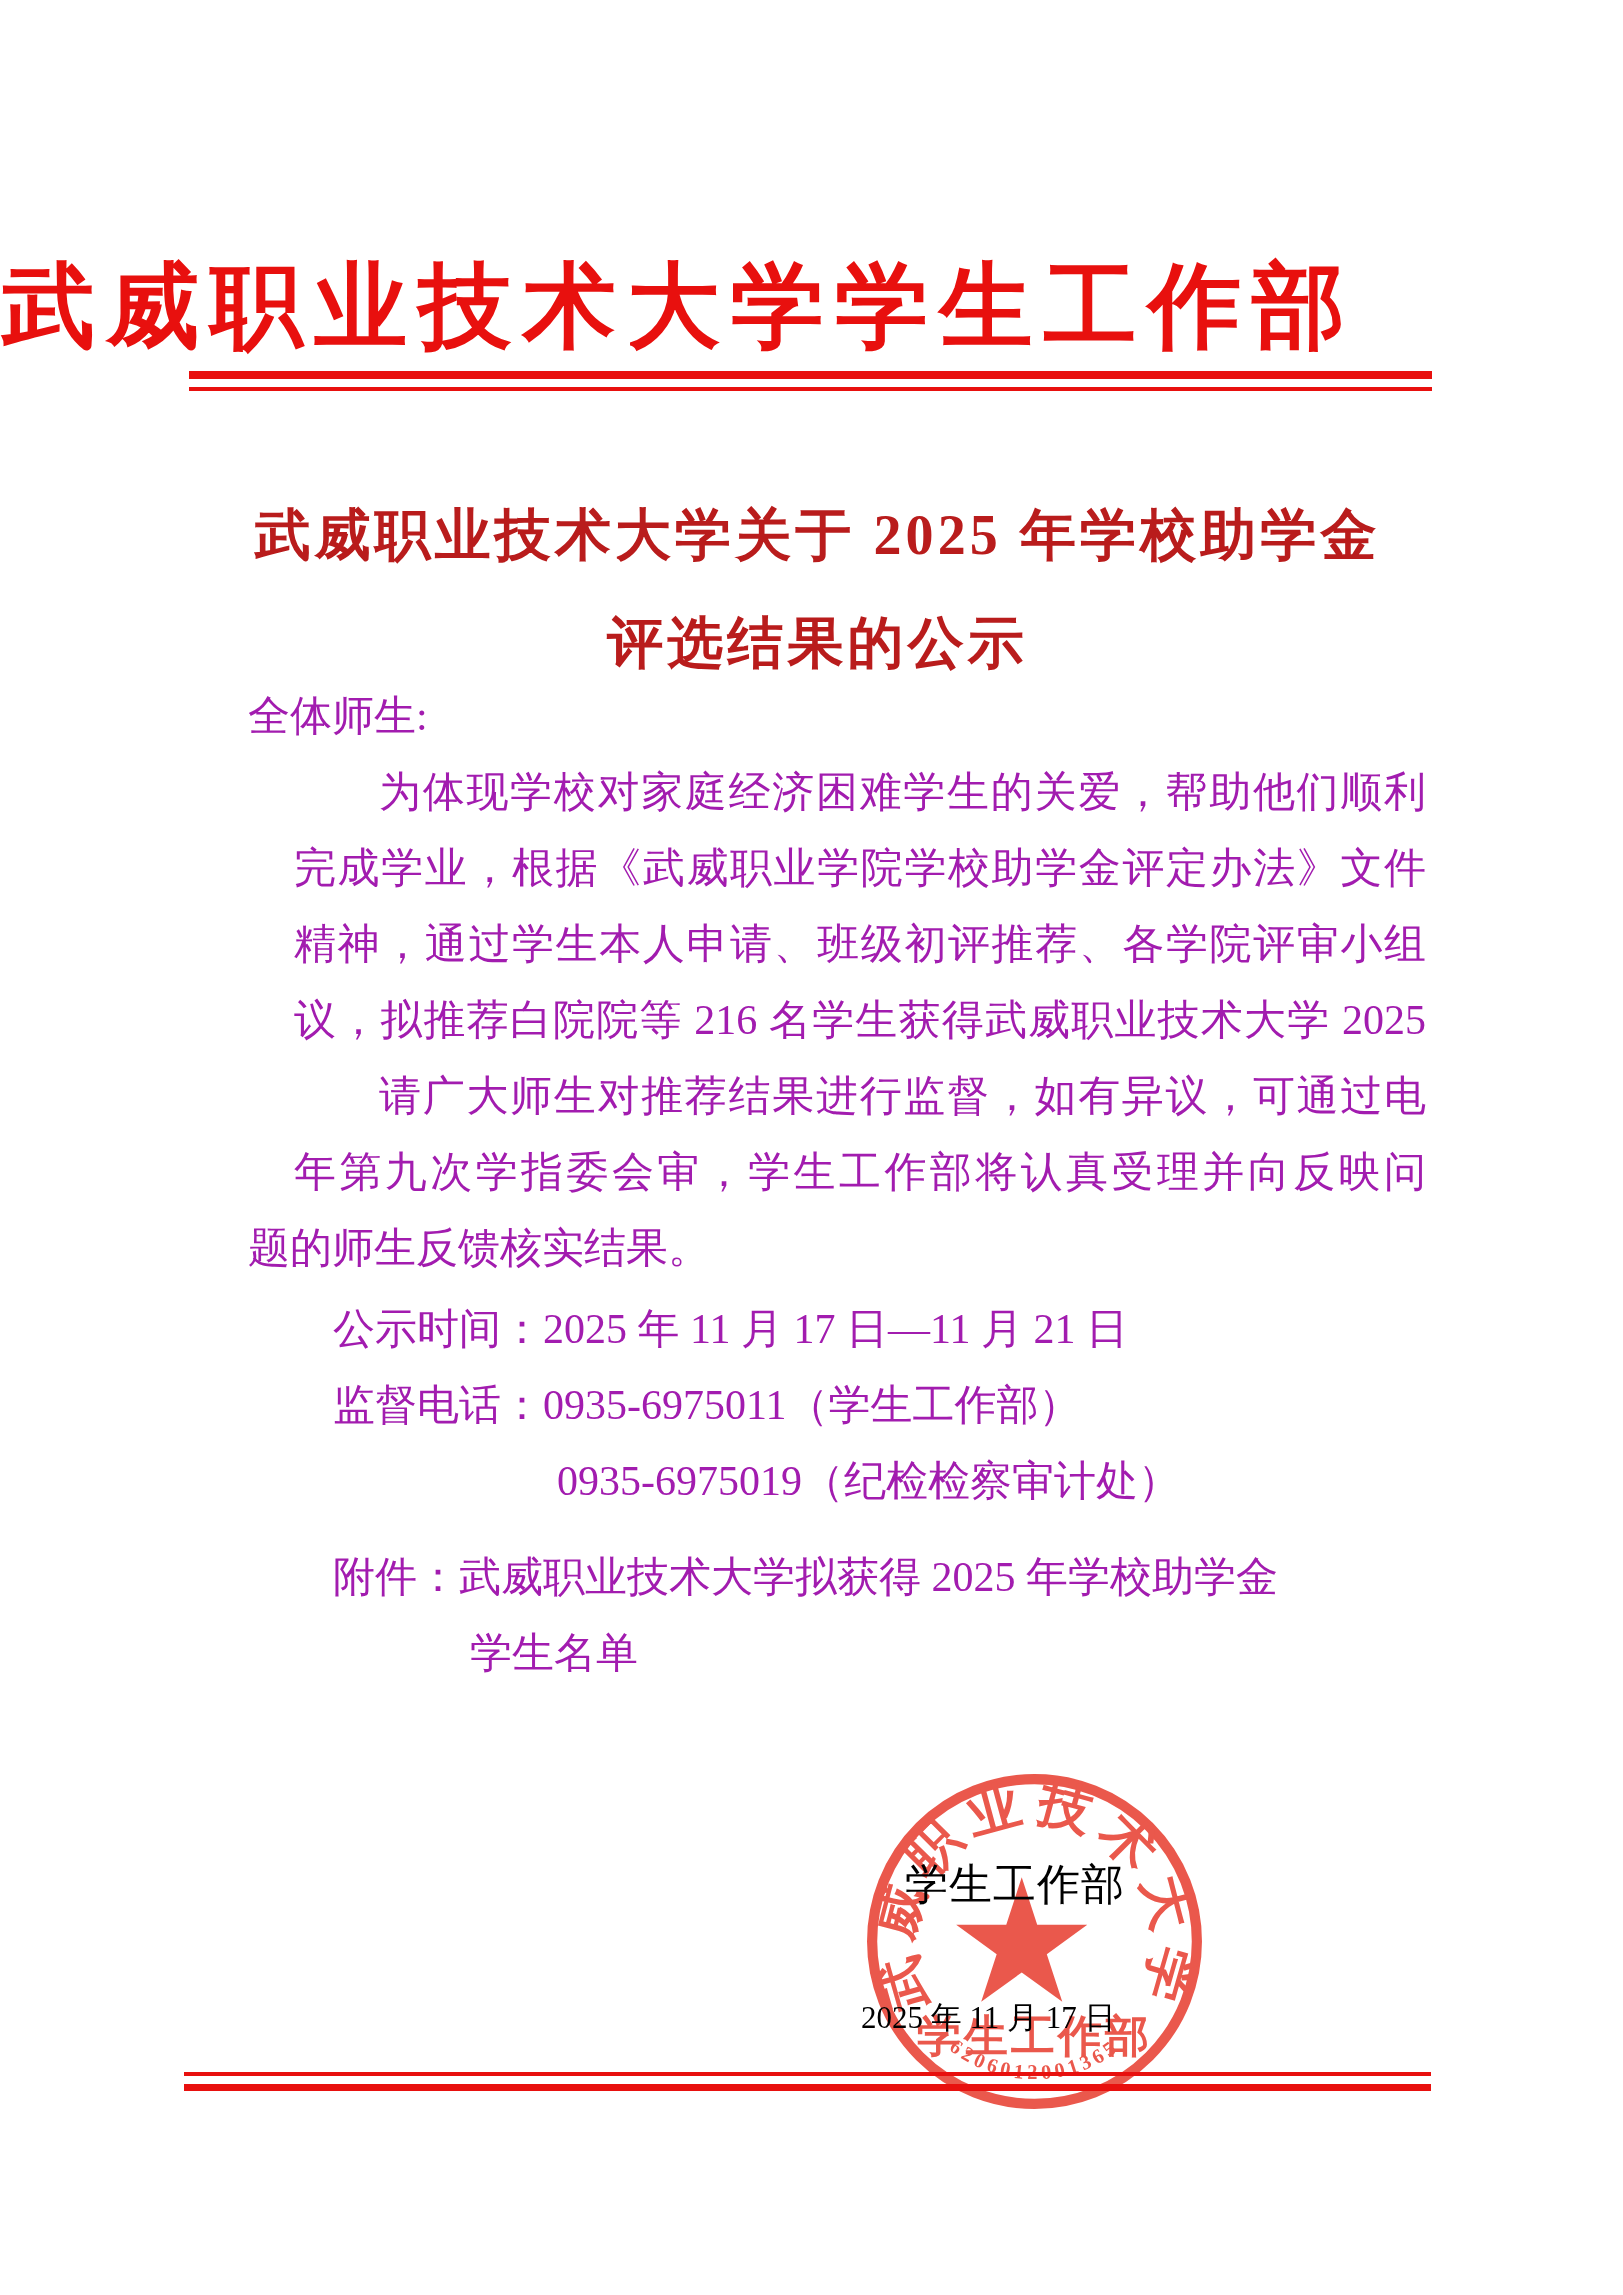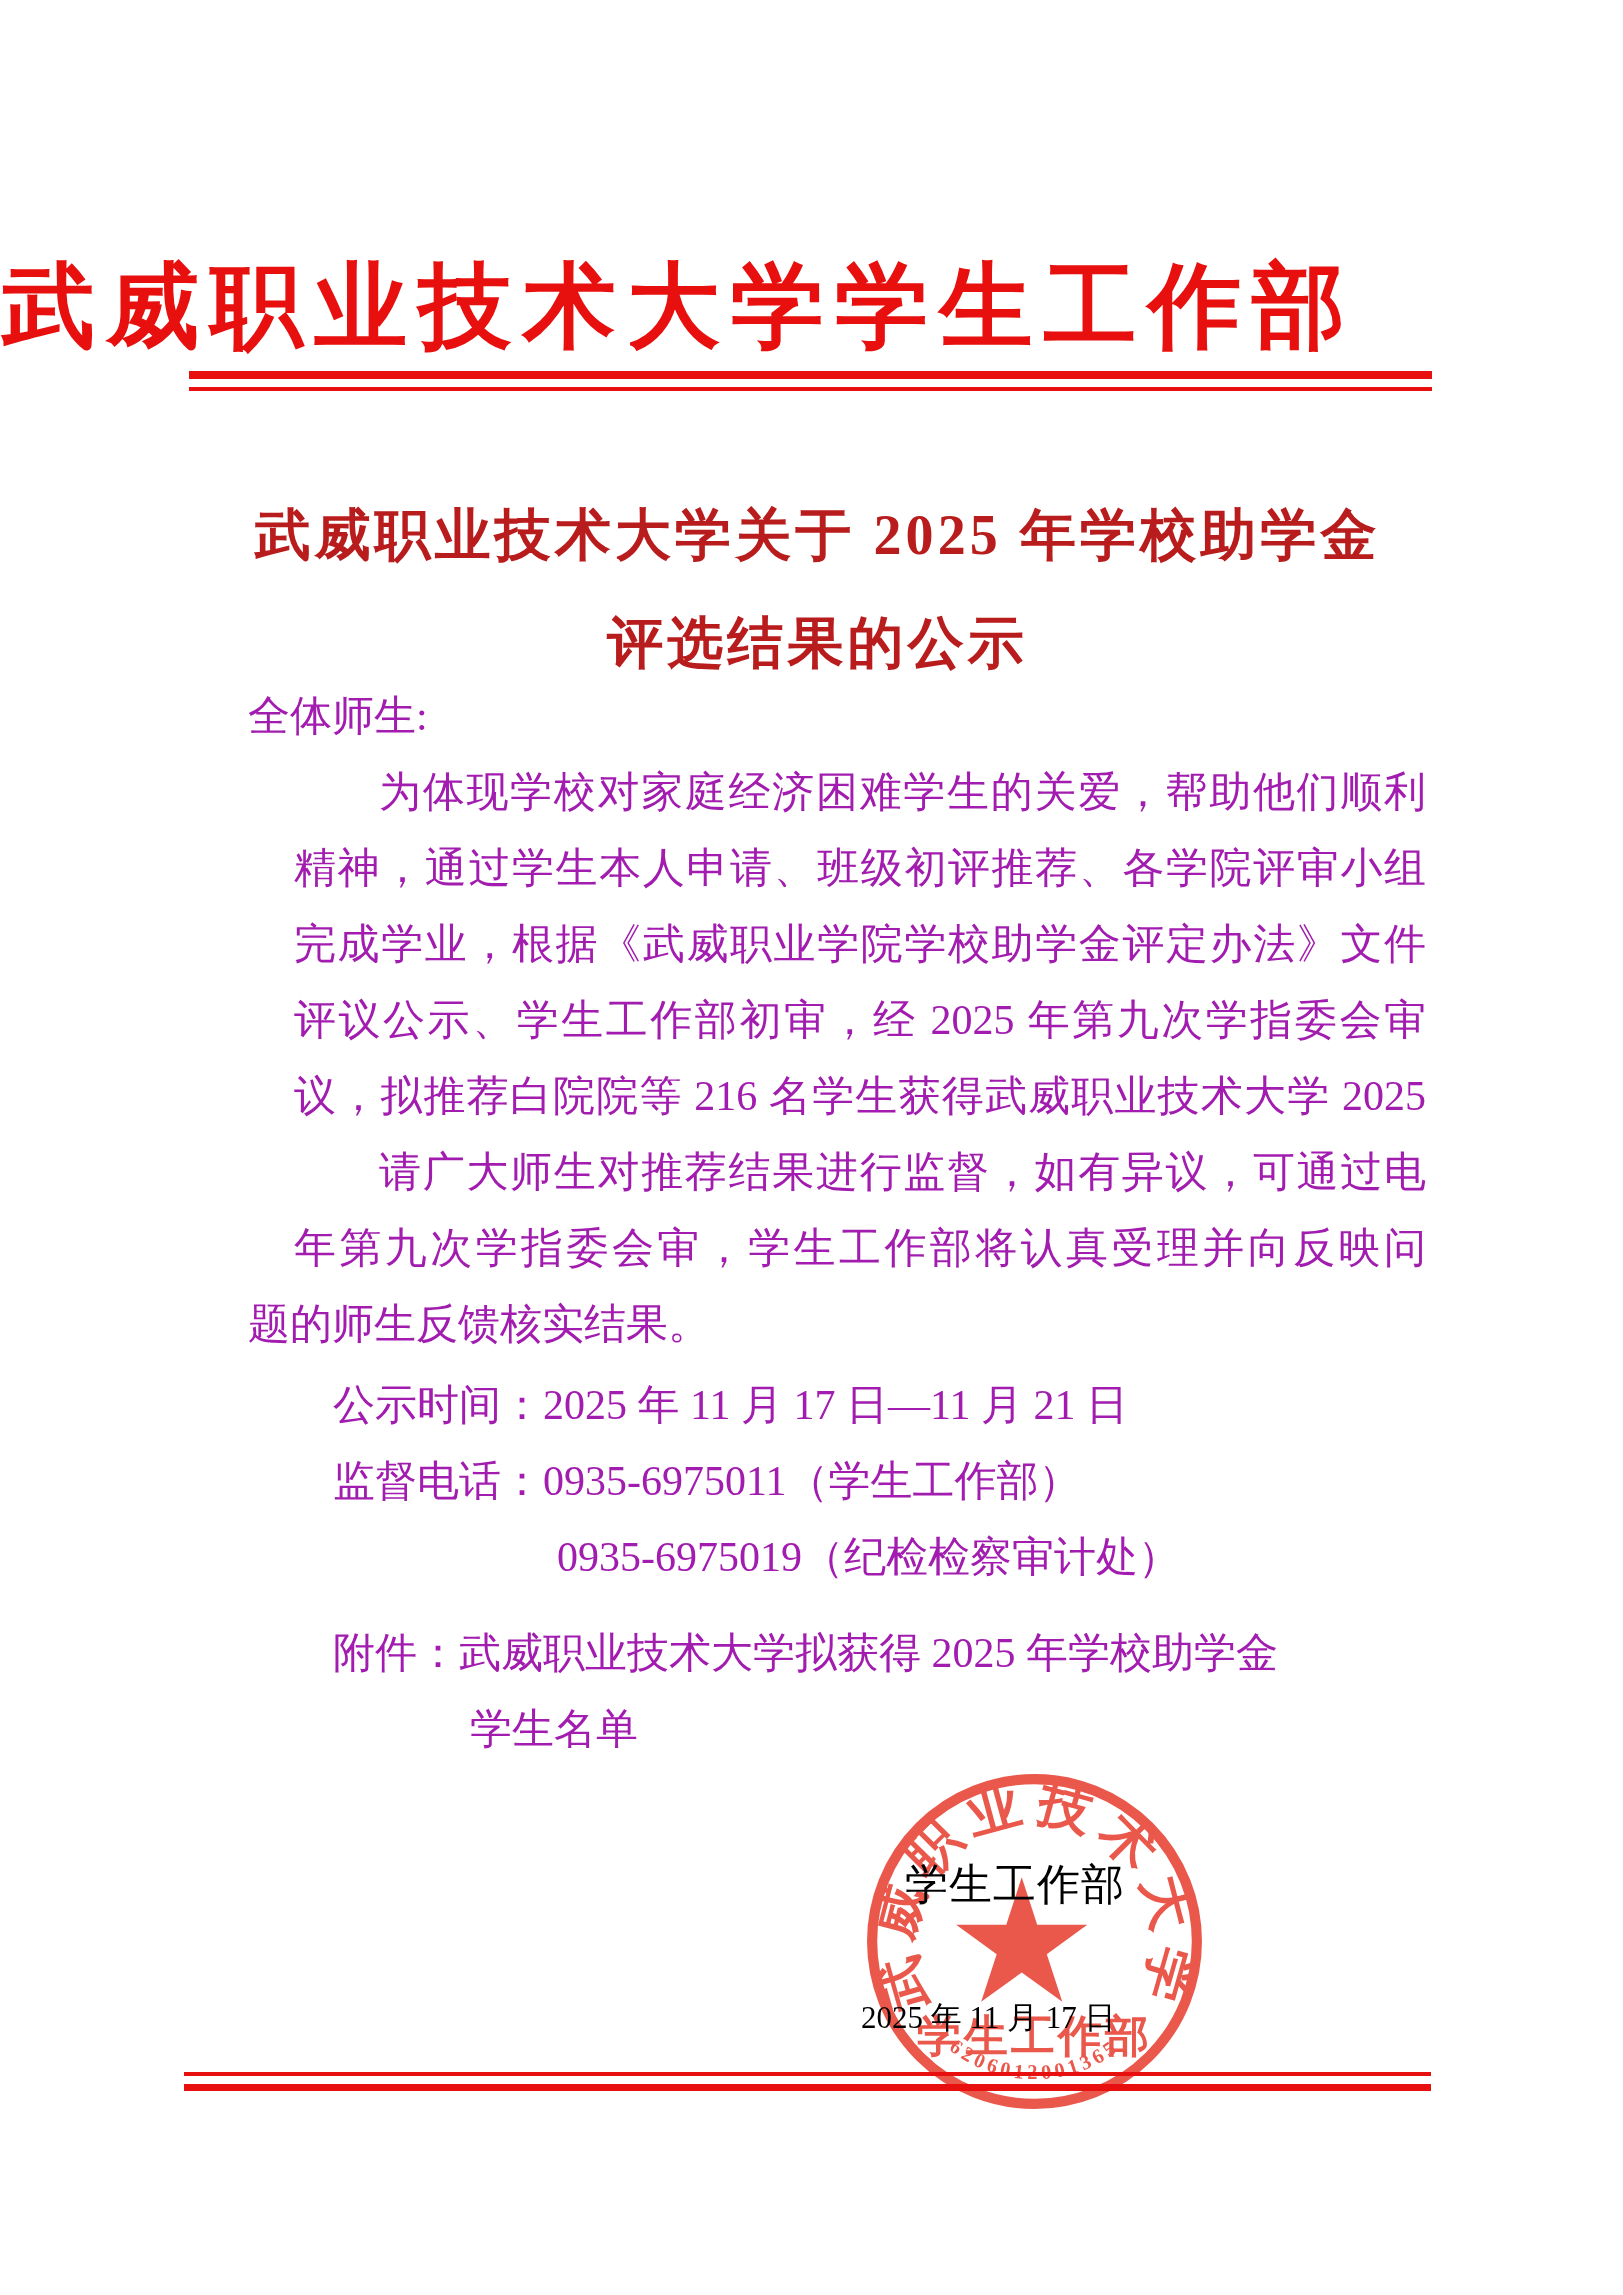--- a/index.html
+++ b/index.html
@@ -103,23 +103,22 @@
   <div class="rule rule-top-thin"></div>
 
   <div class="doc-title">
     <div>武威职业技术大学关于 2025 年学校助学金</div>
     <div>评选结果的公示</div>
   </div>
 
   <div class="body-text">
     <div class="bline">全体师生:</div>
     <div class="bline indent just">为体现学校对家庭经济困难学生的关爱，帮助他们顺利</div>
+    <div class="bline just">完成学业，根据《武威职业学院学校助学金评定办法》文件</div>
     <div class="bline just">精神，通过学生本人申请、班级初评推荐、各学院评审小组</div>
-    <div class="bline just">完成学业，根据《武威职业学院学校助学金评定办法》文件</div>
-    <div class="bline just">评议公示、学生工作部初审，经 2025 年第九次学指委会审</div>
     <div class="bline just">议，拟推荐白院院等 216 名学生获得武威职业技术大学 2025</div>
     <div class="bline indent just">请广大师生对推荐结果进行监督，如有异议，可通过电</div>
     <div class="bline just">年第九次学指委会审，学生工作部将认真受理并向反映问</div>
     <div class="bline">题的师生反馈核实结果。</div>
     <div class="bline indent gap-top">公示时间：2025 年 11 月 17 日—11 月 21 日</div>
     <div class="bline indent">监督电话：0935-6975011（学生工作部）</div>
     <div class="bline phone2">0935-6975019（纪检检察审计处）</div>
     <div class="bline indent attach">附件：武威职业技术大学拟获得 2025 年学校助学金</div>
     <div class="bline attach2">学生名单</div>
   </div>

